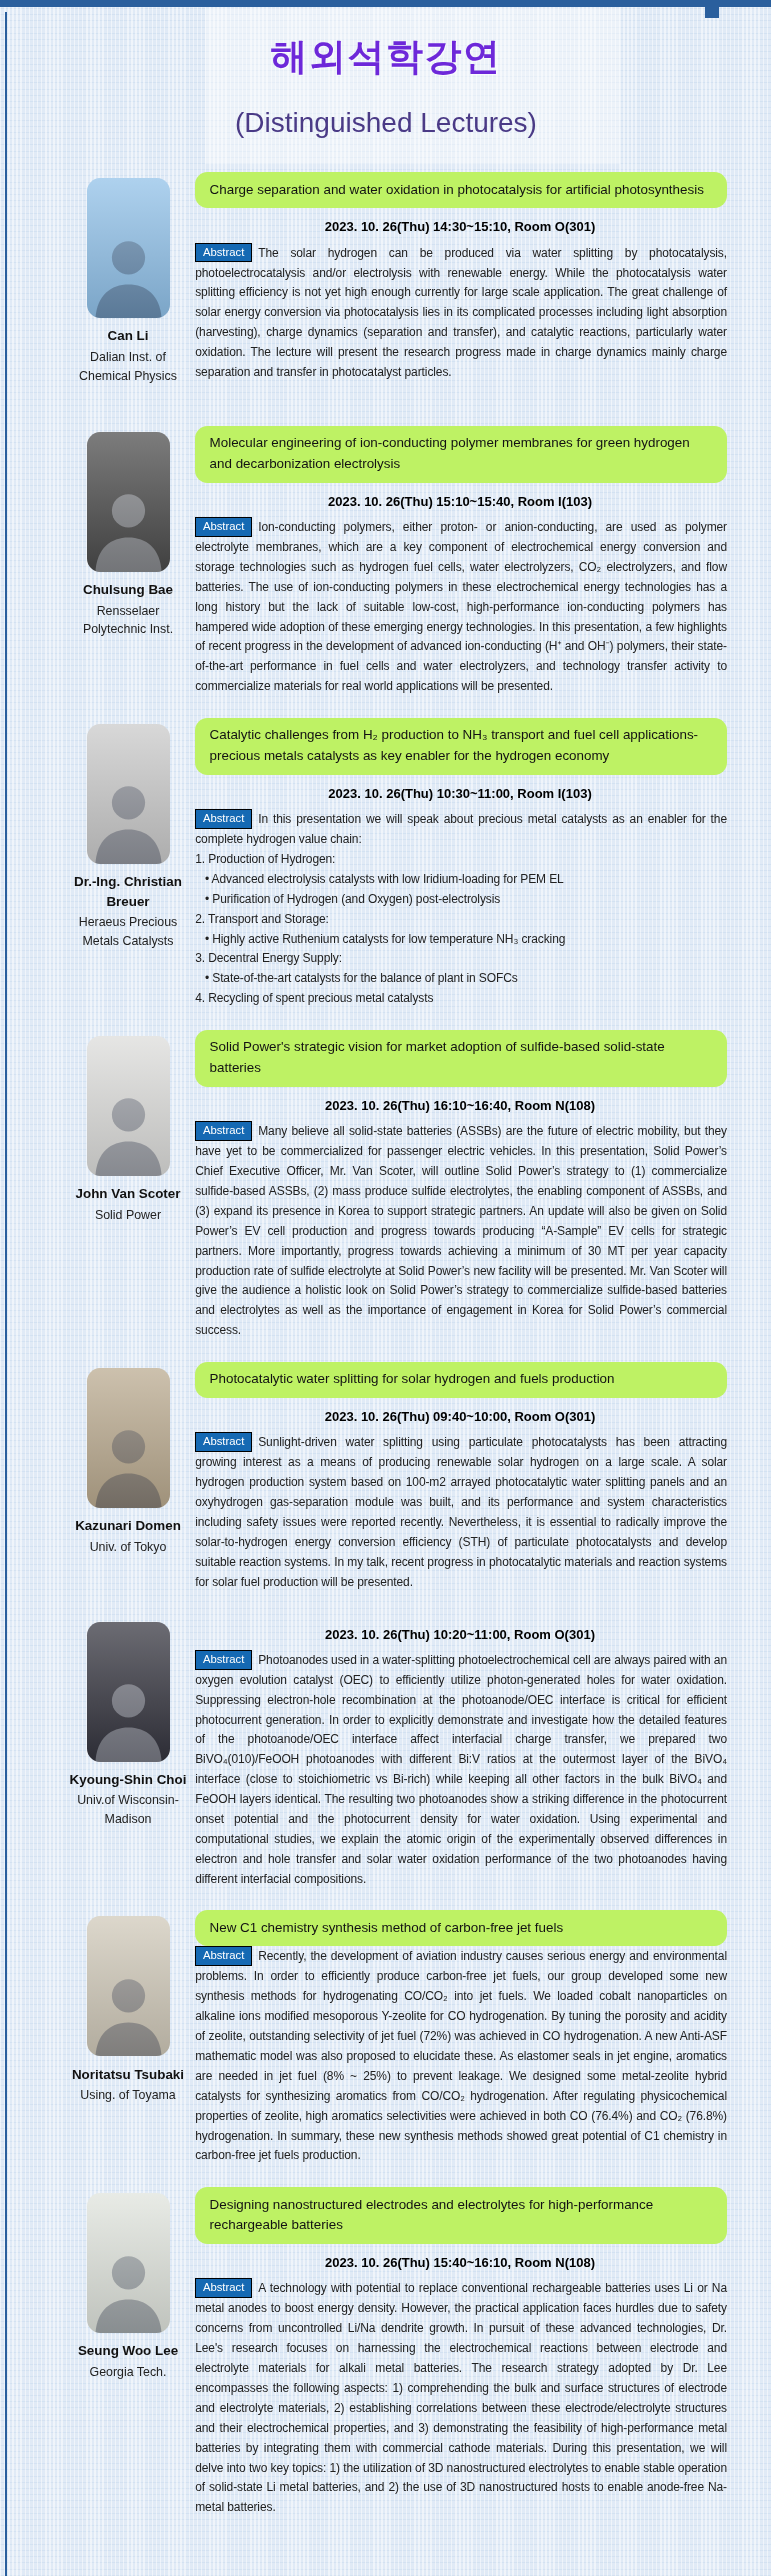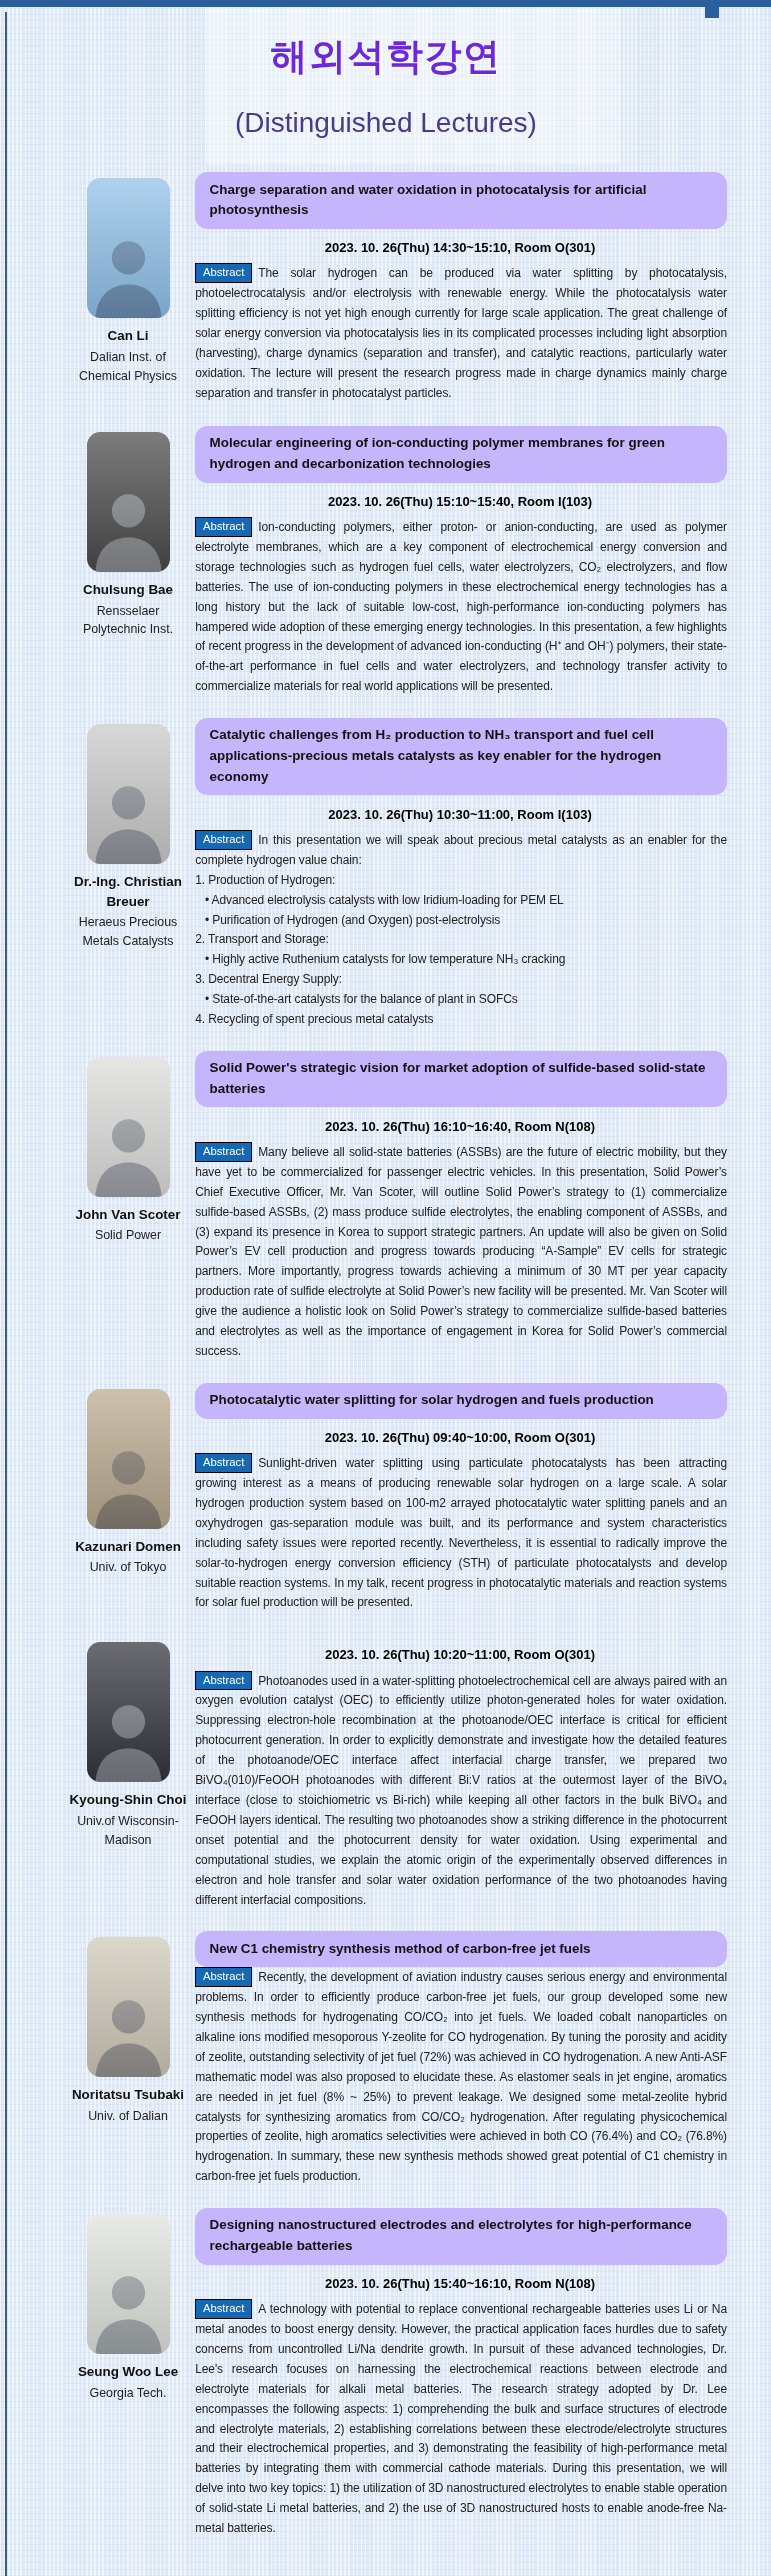--- a/index.html
+++ b/index.html
@@ -21,21 +21,21 @@
   .title-en{margin-top:25px;font-size:28px;color:#4a3a86;font-weight:400;}
   .lectures{position:relative;margin-top:33px;z-index:2;}
   .lecture{display:flex;padding:0 45px 0 67px;margin-bottom:20.6px;min-height:233px;}
   .left{width:122px;flex:0 0 122px;margin-right:6.2px;padding-top:6.2px;text-align:center;}
   .photo{width:83px;height:140px;margin:0 auto;border-radius:13.4px;position:relative;overflow:hidden;background:#9db3c8;}
   .photo::after{content:'';position:absolute;inset:0;background:linear-gradient(180deg,rgba(255,255,255,.28),rgba(0,0,0,.14));}
   .photo svg{position:absolute;bottom:-4.1px;left:0;width:100%;height:auto;}
   .name{margin-top:8.2px;font-size:13.4px;font-weight:bold;line-height:1.45;color:#111;}
   .aff{margin-top:2.1px;font-size:12.4px;line-height:1.5;color:#222;}
   .right{flex:1;min-width:0;}
-  .bubble{background:#c4b5fd;border-radius:12.4px;padding:7.7px 14.4px;font-size:13.4px;font-weight:bold;line-height:1.55;color:#121212;}
+  .bubble{background:#bef264;border-radius:12.4px;padding:7.7px 14.4px;font-size:13.4px;font-weight:normal;line-height:1.55;color:#121212;}
   .date{text-align:center;font-weight:bold;font-size:13px;margin:11.3px 2.1px 8.2px 0;color:#000;}
   .abs{font-size:12px;line-height:1.66;text-align:justify;color:#212121;letter-spacing:-0.1px;}
   .badge{display:inline-block;background:#1569b3;border:1px solid #000000;color:#fff;font-size:11.3px;line-height:1.3;padding:1px 6.7px 2.1px;margin-right:6.2px;vertical-align:1px;letter-spacing:0;}
   .abs-text{white-space:pre-line;}
 </style>
 </head>
 <body>
 
 <div class="topbar"></div>
 <div class="top-notch"></div>
@@ -72,21 +72,21 @@
       <div class="photo" style="background: rgb(74, 74, 74);">
         <svg viewBox="0 0 100 120">
             <circle cx="50" cy="42" r="20" fill="rgba(235,240,250,.38)"></circle>
             <path d="M10,120 C10,88 28,74 50,74 C72,74 90,88 90,120 Z" fill="rgba(235,240,250,.38)"></path>
           </svg>
       </div>
       <div class="name">Chulsung Bae</div>
       <div class="aff">Rensselaer Polytechnic Inst.</div>
     </div>
     <div class="right">
-      <div class="bubble">Molecular engineering of ion-conducting polymer membranes for green hydrogen and decarbonization technologies</div>
+      <div class="bubble">Molecular engineering of ion-conducting polymer membranes for green hydrogen and decarbonization electrolysis</div>
       <div class="date">2023. 10. 26(Thu) 15:10~15:40, Room I(103)</div>
       <p class="abs"><span class="badge">Abstract</span><span class="abs-text">Ion-conducting polymers, either proton- or anion-conducting, are used as polymer electrolyte membranes, which are a key component of electrochemical energy conversion and storage technologies such as hydrogen fuel cells, water electrolyzers, CO₂ electrolyzers, and flow batteries. The use of ion-conducting polymers in these electrochemical energy technologies has a long history but the lack of suitable low-cost, high-performance ion-conducting polymers has hampered wide adoption of these emerging energy technologies. In this presentation, a few highlights of recent progress in the development of advanced ion-conducting (H⁺ and OH⁻) polymers, their state-of-the-art performance in fuel cells and water electrolyzers, and technology transfer activity to commercialize materials for real world applications will be presented.</span></p>
     </div>
   </section>
 
   <section class="lecture">
     <div class="left">
       <div class="photo" style="background: rgb(201, 201, 201);">
         <svg viewBox="0 0 100 120">
             <circle cx="50" cy="42" r="20" fill="rgba(25,35,60,.32)"></circle>
@@ -166,21 +166,21 @@
 
   <section class="lecture">
     <div class="left">
       <div class="photo" style="background: rgb(207, 200, 184);">
         <svg viewBox="0 0 100 120">
             <circle cx="50" cy="42" r="20" fill="rgba(25,35,60,.32)"></circle>
             <path d="M10,120 C10,88 28,74 50,74 C72,74 90,88 90,120 Z" fill="rgba(25,35,60,.32)"></path>
           </svg>
       </div>
       <div class="name">Noritatsu Tsubaki</div>
-      <div class="aff">Univ. of Dalian</div>
+      <div class="aff">Using. of Toyama</div>
     </div>
     <div class="right">
       <div class="bubble">New C1 chemistry synthesis method of carbon-free jet fuels</div>
       <p class="abs"><span class="badge">Abstract</span><span class="abs-text">Recently, the development of aviation industry causes serious energy and environmental problems. In order to efficiently produce carbon-free jet fuels, our group developed some new synthesis methods for hydrogenating CO/CO₂ into jet fuels. We loaded cobalt nanoparticles on alkaline ions modified mesoporous Y-zeolite for CO hydrogenation. By tuning the porosity and acidity of zeolite, outstanding selectivity of jet fuel (72%) was achieved in CO hydrogenation. A new Anti-ASF mathematic model was also proposed to elucidate these. As elastomer seals in jet engine, aromatics are needed in jet fuel (8% ~ 25%) to prevent leakage. We designed some metal-zeolite hybrid catalysts for synthesizing aromatics from CO/CO₂ hydrogenation. After regulating physicochemical properties of zeolite, high aromatics selectivities were achieved in both CO (76.4%) and CO₂ (76.8%) hydrogenation. In summary, these new synthesis methods showed great potential of C1 chemistry in carbon-free jet fuels production.</span></p>
     </div>
   </section>
 
   <section class="lecture">
     <div class="left">
       <div class="photo" style="background: rgb(223, 227, 220);">

